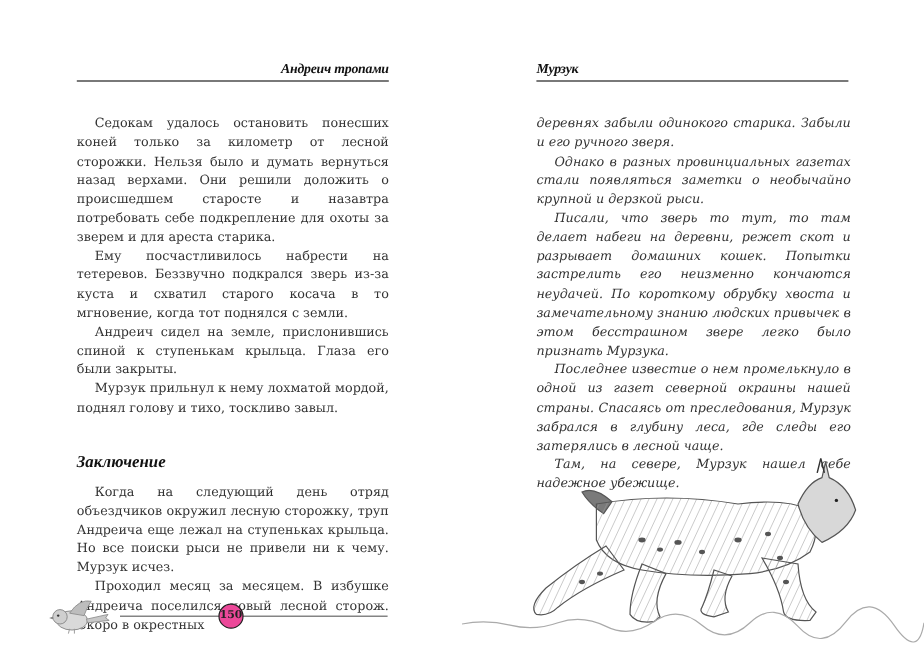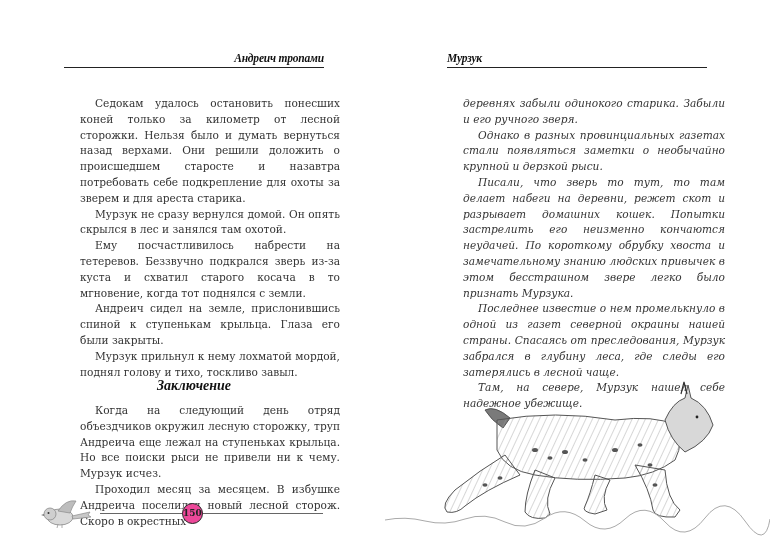--- a/index.html
+++ b/index.html
@@ -12,48 +12,47 @@
     .running-head { position: absolute; top: 52px; height: 14px;
       font-family: "Liberation Serif", serif; font-style: italic; font-weight: bold;
       font-size: 11.5px; color: #111; letter-spacing: -0.2px; }
     .left .running-head { left: 64px; width: 260px; text-align: right; }
     .right .running-head { left: 62px; width: 260px; text-align: left; }
     .head-rule { position: absolute; top: 67px; height: 0; border-top: 1.6px solid #222; }
     .left .head-rule { left: 64px; width: 260px; }
     .right .head-rule { left: 62px; width: 260px; }
 
     .text-block { position: absolute; font-size: 10.6px; line-height: 15.8px;
-      text-align: justify; color: #333; margin-left: 16px; }
+      text-align: justify; color: #333; }
     .left .text-block { left: 64px; width: 260px; }
     .right .text-block { left: 62px; width: 262px; font-style: italic; }
     .text-block p { margin: 0; text-indent: 15px; }
     .text-block p.noindent { text-indent: 0; }
 
     .section-title { position: absolute; left: 64px; width: 260px; top: 378px;
-      text-align: center; font-family: "Liberation Serif", serif; font-style: italic;
+      font-family: "Liberation Serif", serif; font-style: italic;
       font-weight: bold; font-size: 14px; color: #111; }
 
     .footer-rule { position: absolute; top: 513px; left: 100px; width: 223px;
       border-top: 1.5px solid #666; }
     .page-number { position: absolute; top: 503px; left: 182px; width: 19px; height: 19px;
       border: 1.4px solid #222; border-radius: 50%; background: #ec4899; text-align: center;
       font-size: 9px; line-height: 19px; font-weight: bold; color: #222; }
     .bird { position: absolute; left: 40px; top: 497px; width: 54px; height: 34px; }
     .lynx { position: absolute; left: 0px; top: 380px; width: 385px; height: 170px; }
   </style>
 </head>
 <body>
 
 <div class="page left">
   <div class="running-head">Андреич тропами</div>
   <div class="head-rule"></div>
 
   <div class="text-block" style="top:96px;">
     <p>Седокам удалось остановить понесших коней только за километр от лесной сторожки. Нельзя было и думать вернуться назад верхами. Они решили доложить о происшедшем старосте и назавтра потребовать себе подкрепление для охоты за зверем и для ареста старика.</p>
-    <p>Мурзук не сразу вернулся домой. Он опять скрылся в лес и занялся там охотой.</p>
     <p>Ему посчастливилось набрести на тетеревов. Беззвучно подкрался зверь из-за куста и схватил старого косача в то мгновение, когда тот поднялся с земли.</p>
     <p>Андреич сидел на земле, прислонившись спиной к ступенькам крыльца. Глаза его были закрыты.</p>
     <p>Мурзук прильнул к нему лохматой мордой, поднял голову и тихо, тоскливо завыл.</p>
   </div>
 
   <div class="section-title">Заключение</div>
 
   <div class="text-block" style="top:403px;">
     <p>Когда на следующий день отряд объездчиков окружил лесную сторожку, труп Андреича еще лежал на ступеньках крыльца. Но все поиски рыси не привели ни к чему. Мурзук исчез.</p>
     <p>Проходил месяц за месяцем. В избушке Андреича поселился новый лесной сторож. Скоро в окрестных</p>

